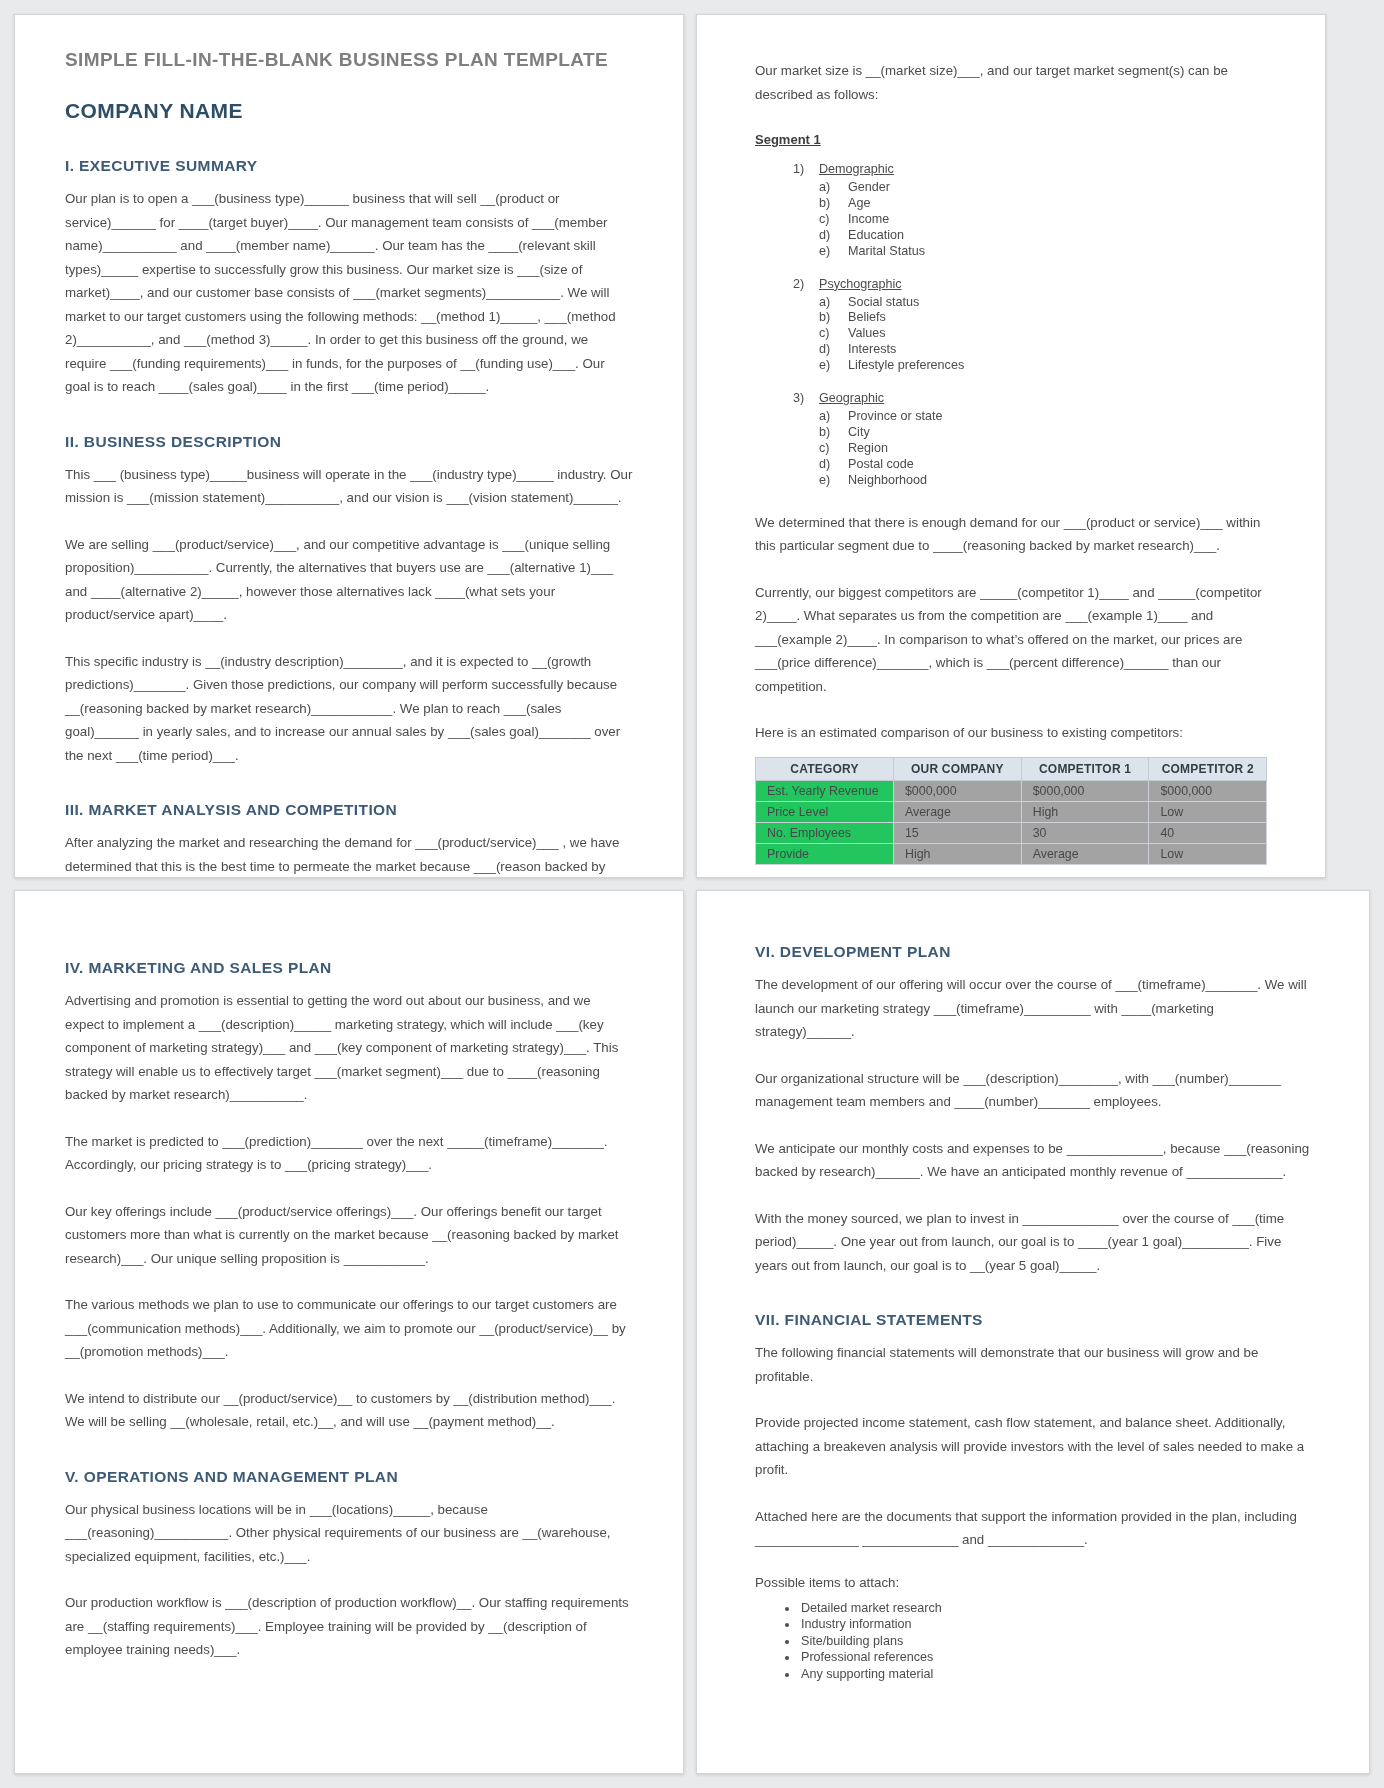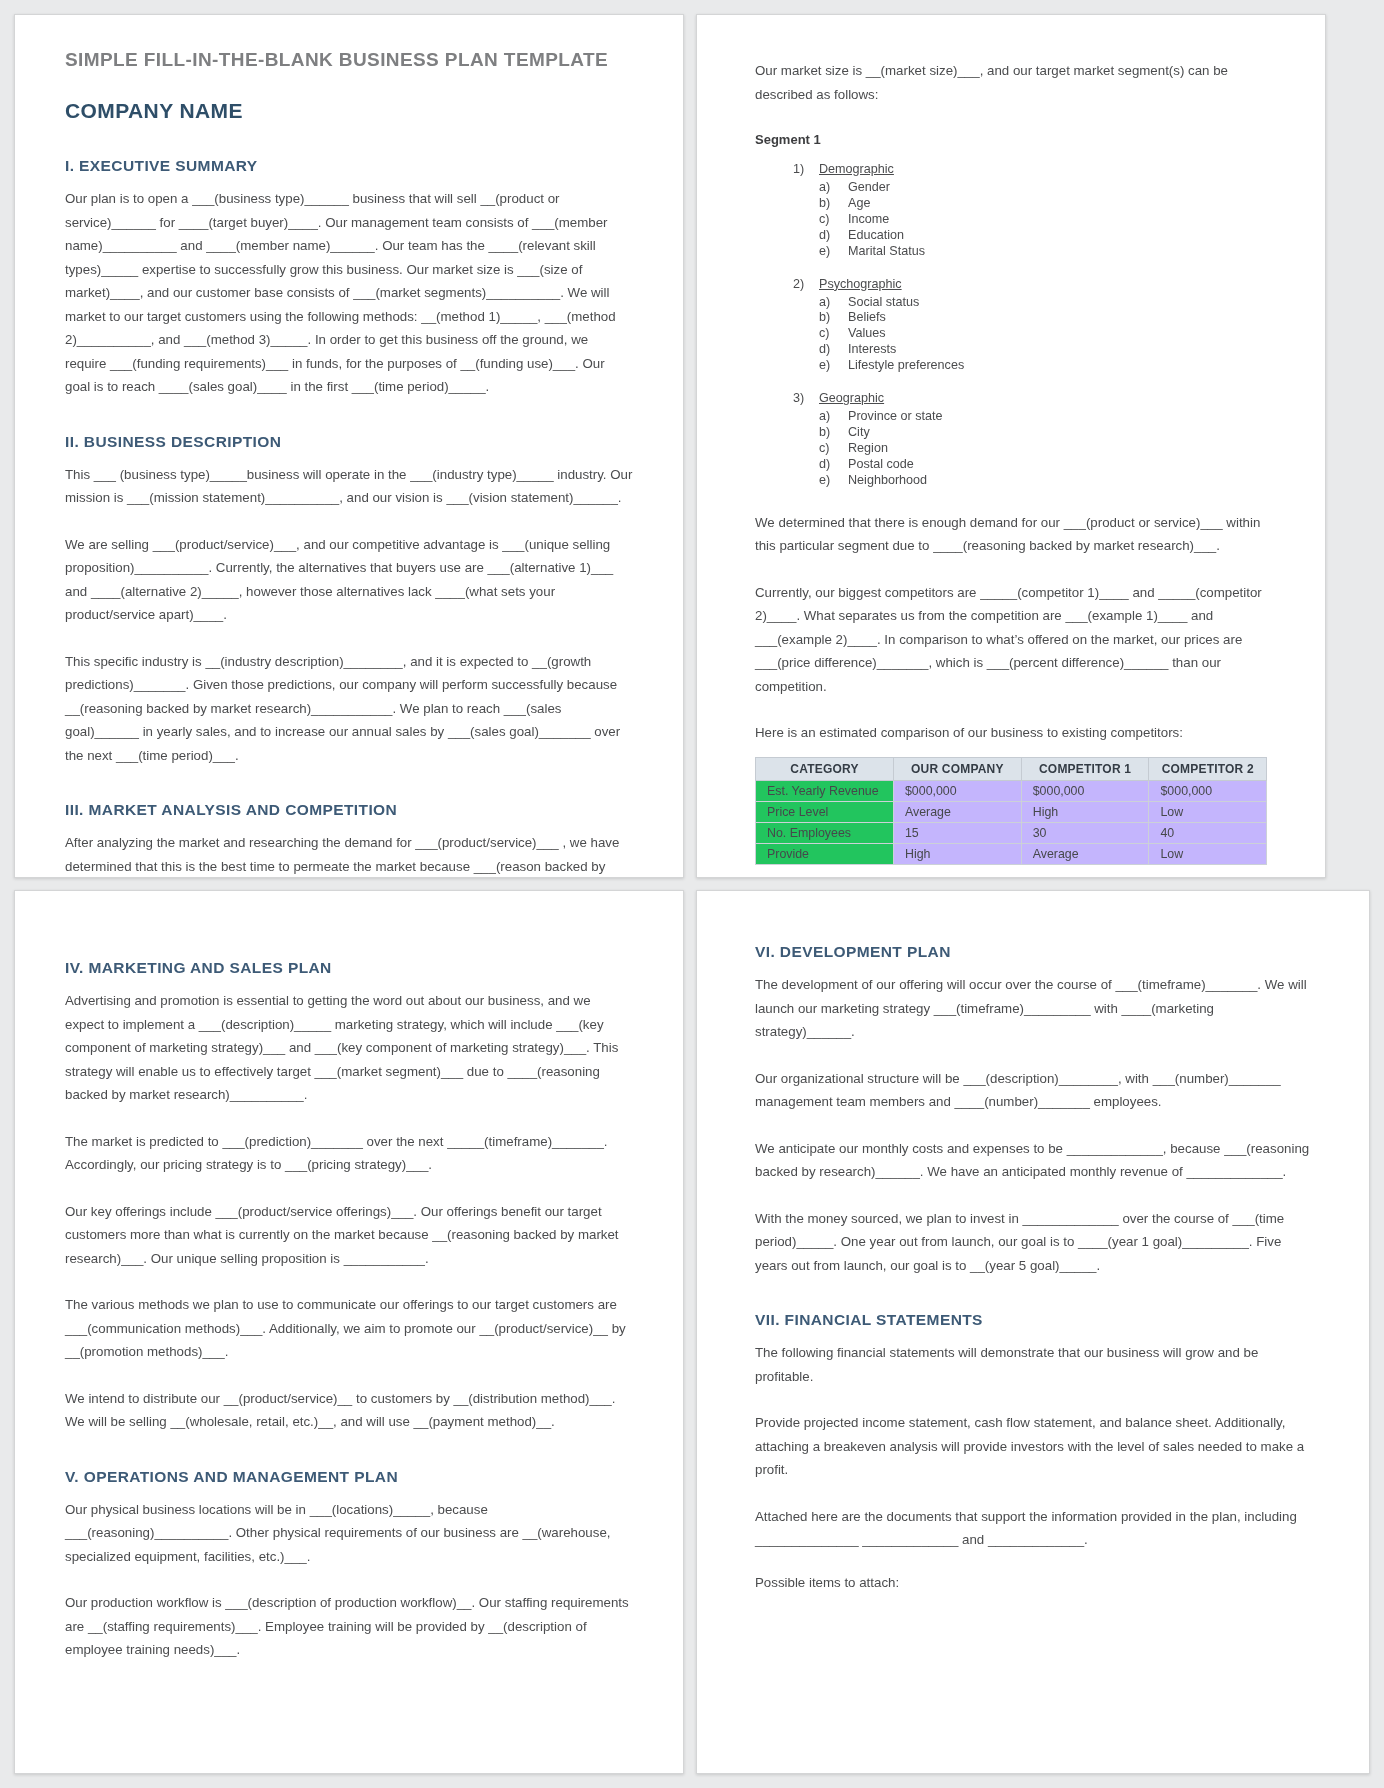--- a/index.html
+++ b/index.html
@@ -38,21 +38,21 @@
   h2.sec.first { margin-top:0; }
   p.body {
     font-size:13.3px; line-height:23.5px; color:#4b4c4e;
     margin:0 0 23px 0;
   }
   p.body.last { margin-bottom:0; }
 
   
   .seg-title {
     font-size:13px; font-weight:bold; color:#3c3d3f;
-    margin:26px 0 14px 0;
+    text-decoration:underline; margin:26px 0 14px 0;
   }
   .group { margin:0 0 16px 38px; }
   .group-head { display:flex; font-size:12.6px; line-height:16px; color:#4b4c4e; margin-bottom:3px; }
   .group-head .gm { width:26px; flex:none; }
   .group-head .gl { text-decoration:underline; }
   .group-items { margin-left:26px; }
   .sub { display:flex; font-size:12.6px; line-height:15.9px; color:#4b4c4e; }
   .sub .m { width:29px; flex:none; }
 
   
@@ -61,21 +61,21 @@
     width:512px; table-layout:fixed;
     font-size:12.4px;
   }
   table.cmp th {
     background:#dce3ea; color:#343c45; font-weight:bold;
     text-align:center; padding:4px 11px; border:1px solid #c5cbd2;
     font-size:12px; letter-spacing:0.2px;
   }
   table.cmp td {
     padding:3px 11px; border:1px solid #ccd1d7; color:#46484b;
-    background:#c4b5fd;
+    background:#a3a3a3;
   }
   table.cmp td.cat { background:#22c55e; }
 
   
   .attach-label { font-size:13.3px; color:#4b4c4e; margin:0 0 10px 0; }
   ul.attach { margin:0 0 0 44px; padding:0; }
   ul.attach li {
     font-size:12.6px; line-height:16.5px; color:#4b4c4e;
     list-style-type:disc; padding-left:2px;
   }
@@ -258,13 +258,20 @@
   <p class="body">Our organizational structure will be ___(description)________, with ___(number)_______ management team members and ____(number)_______ employees.</p>
   <p class="body">We anticipate our monthly costs and expenses to be _____________, because ___(reasoning backed by research)______. We have an anticipated monthly revenue of _____________.</p>
   <p class="body">With the money sourced, we plan to invest in _____________ over the course of  ___(time period)_____. One year out from launch, our goal is to ____(year 1 goal)_________. Five years out from launch, our goal is to __(year 5 goal)_____.</p>
 
   <h2 class="sec">VII. FINANCIAL STATEMENTS</h2>
   <p class="body">The following financial statements will demonstrate that our business will grow and be profitable.</p>
   <p class="body">Provide projected income statement, cash flow statement, and balance sheet. Additionally, attaching a breakeven analysis will provide investors with the level of sales needed to make a profit.</p>
 
   <p class="body">Attached here are the documents that support the information provided in the plan, including ______________ _____________ and _____________.</p>
   <p class="attach-label">Possible items to attach:</p>
+  <ul class="attach">
+    <li>Detailed market research</li>
+    <li>Industry information</li>
+    <li>Site/building plans</li>
+    <li>Professional references</li>
+    <li>Any supporting material</li>
+  </ul>
 </div>
 
 </body></html>

